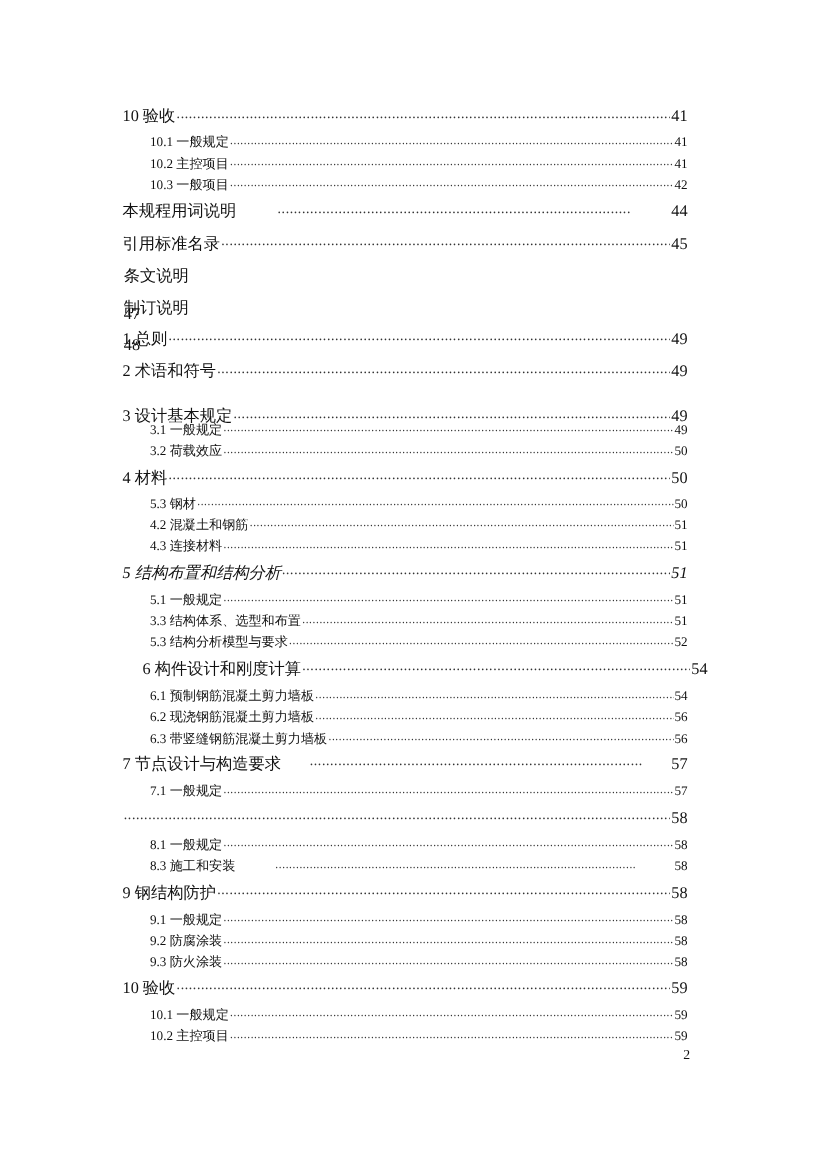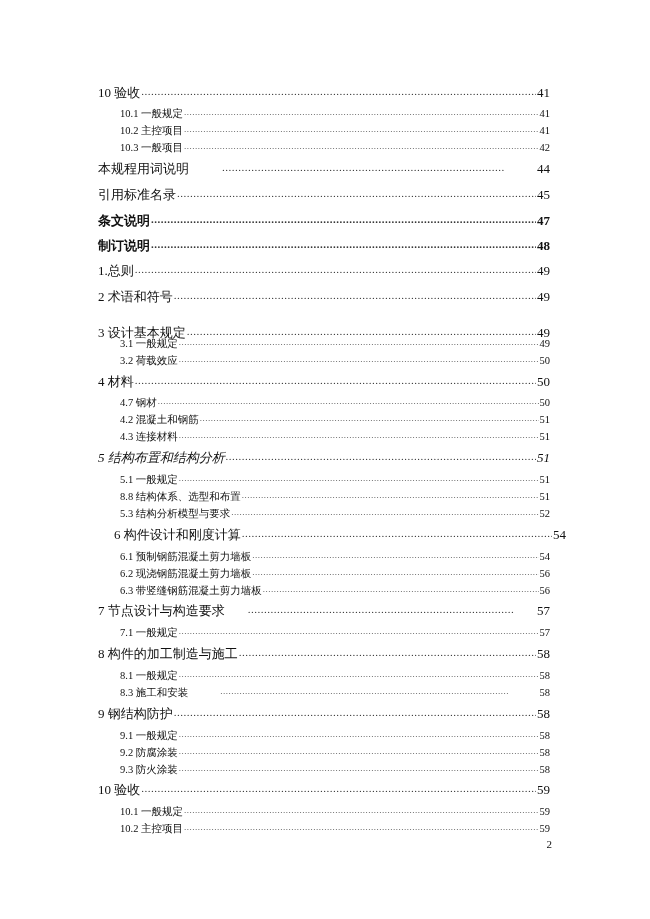--- a/index.html
+++ b/index.html
@@ -9,21 +9,21 @@
   .entry { position: absolute; left: 98px; width: 452px; display: flex; align-items: baseline;
            white-space: nowrap; }
   .entry .label { flex: 0 0 auto; }
   .entry .dots { flex: 1 1 auto; overflow: hidden; margin: 0 1px; position: relative; height: 1em; }
   .entry .dots::after { content: "................................................................................................................................................................................................................................................................................................................"; position: absolute; left: 0; bottom: 0; letter-spacing: 0.5px; color: #333; }
   .entry .page { flex: 0 0 auto; }
   .lvl1 { font-size: 13px; }
   .lvl1 .dots::after { font-size: 11px; }
   .lvl2 { left: 120px; width: 430px; font-size: 10.5px; }
   .lvl2 .dots::after { font-size: 9px; }
-  .bold { font-weight: bold; }
+  .bold { font-weight: normal; flex-direction: column; }
   .pagenum { position: absolute; left: 540px; top: 838px; font-size: 11px; width: 12px; text-align: right; }
 </style>
 </head>
 <body>
 
 <div class="toc" id="toc">
     <div class="entry lvl1" style="top: 84px;">
       <span class="label">10  验收</span>
       <span class="dots"></span>
       <span class="page">41</span>
@@ -87,21 +87,21 @@
       <span class="label">3.2  荷载效应</span>
       <span class="dots"></span>
       <span class="page">50</span>
     </div>
     <div class="entry lvl1" style="top: 373px;">
       <span class="label">4  材料</span>
       <span class="dots"></span>
       <span class="page">50</span>
     </div>
     <div class="entry lvl2" style="top: 395px;">
-      <span class="label">4.7  钢材</span>
+      <span class="label">5.3  钢材</span>
       <span class="dots"></span>
       <span class="page">50</span>
     </div>
     <div class="entry lvl2" style="top: 412px;">
       <span class="label">4.2  混凝土和钢筋</span>
       <span class="dots"></span>
       <span class="page">51</span>
     </div>
     <div class="entry lvl2" style="top: 429px;">
       <span class="label">4.3  连接材料</span>
@@ -112,21 +112,21 @@
       <span class="label">5  结构布置和结构分析</span>
       <span class="dots"></span>
       <span class="page">51</span>
     </div>
     <div class="entry lvl2" style="top: 472px;">
       <span class="label">5.1  一般规定</span>
       <span class="dots"></span>
       <span class="page">51</span>
     </div>
     <div class="entry lvl2" style="top: 489px;">
-      <span class="label">8.8  结构体系、选型和布置</span>
+      <span class="label">3.3  结构体系、选型和布置</span>
       <span class="dots"></span>
       <span class="page">51</span>
     </div>
     <div class="entry lvl2" style="top: 506px;">
       <span class="label">5.3  结构分析模型与要求</span>
       <span class="dots"></span>
       <span class="page">52</span>
     </div>
     <div class="entry lvl1" style="top: 526px; margin-left: 16px;">
       <span class="label">6  构件设计和刚度计算</span>
@@ -152,21 +152,20 @@
       <span class="label">7  节点设计与构造要求</span>
       <span class="dots"></span>
       <span class="page">57</span>
     </div>
     <div class="entry lvl2" style="top: 625px;">
       <span class="label">7.1  一般规定</span>
       <span class="dots"></span>
       <span class="page">57</span>
     </div>
     <div class="entry lvl1" style="top: 645px;">
-      <span class="label">8 构件的加工制造与施工</span>
       <span class="dots"></span>
       <span class="page">58</span>
     </div>
     <div class="entry lvl2" style="top: 668px;">
       <span class="label">8.1  一般规定</span>
       <span class="dots"></span>
       <span class="page">58</span>
     </div>
     <div class="entry lvl2" style="top: 685px; gap: 31px;">
       <span class="label">8.3  施工和安装</span>

